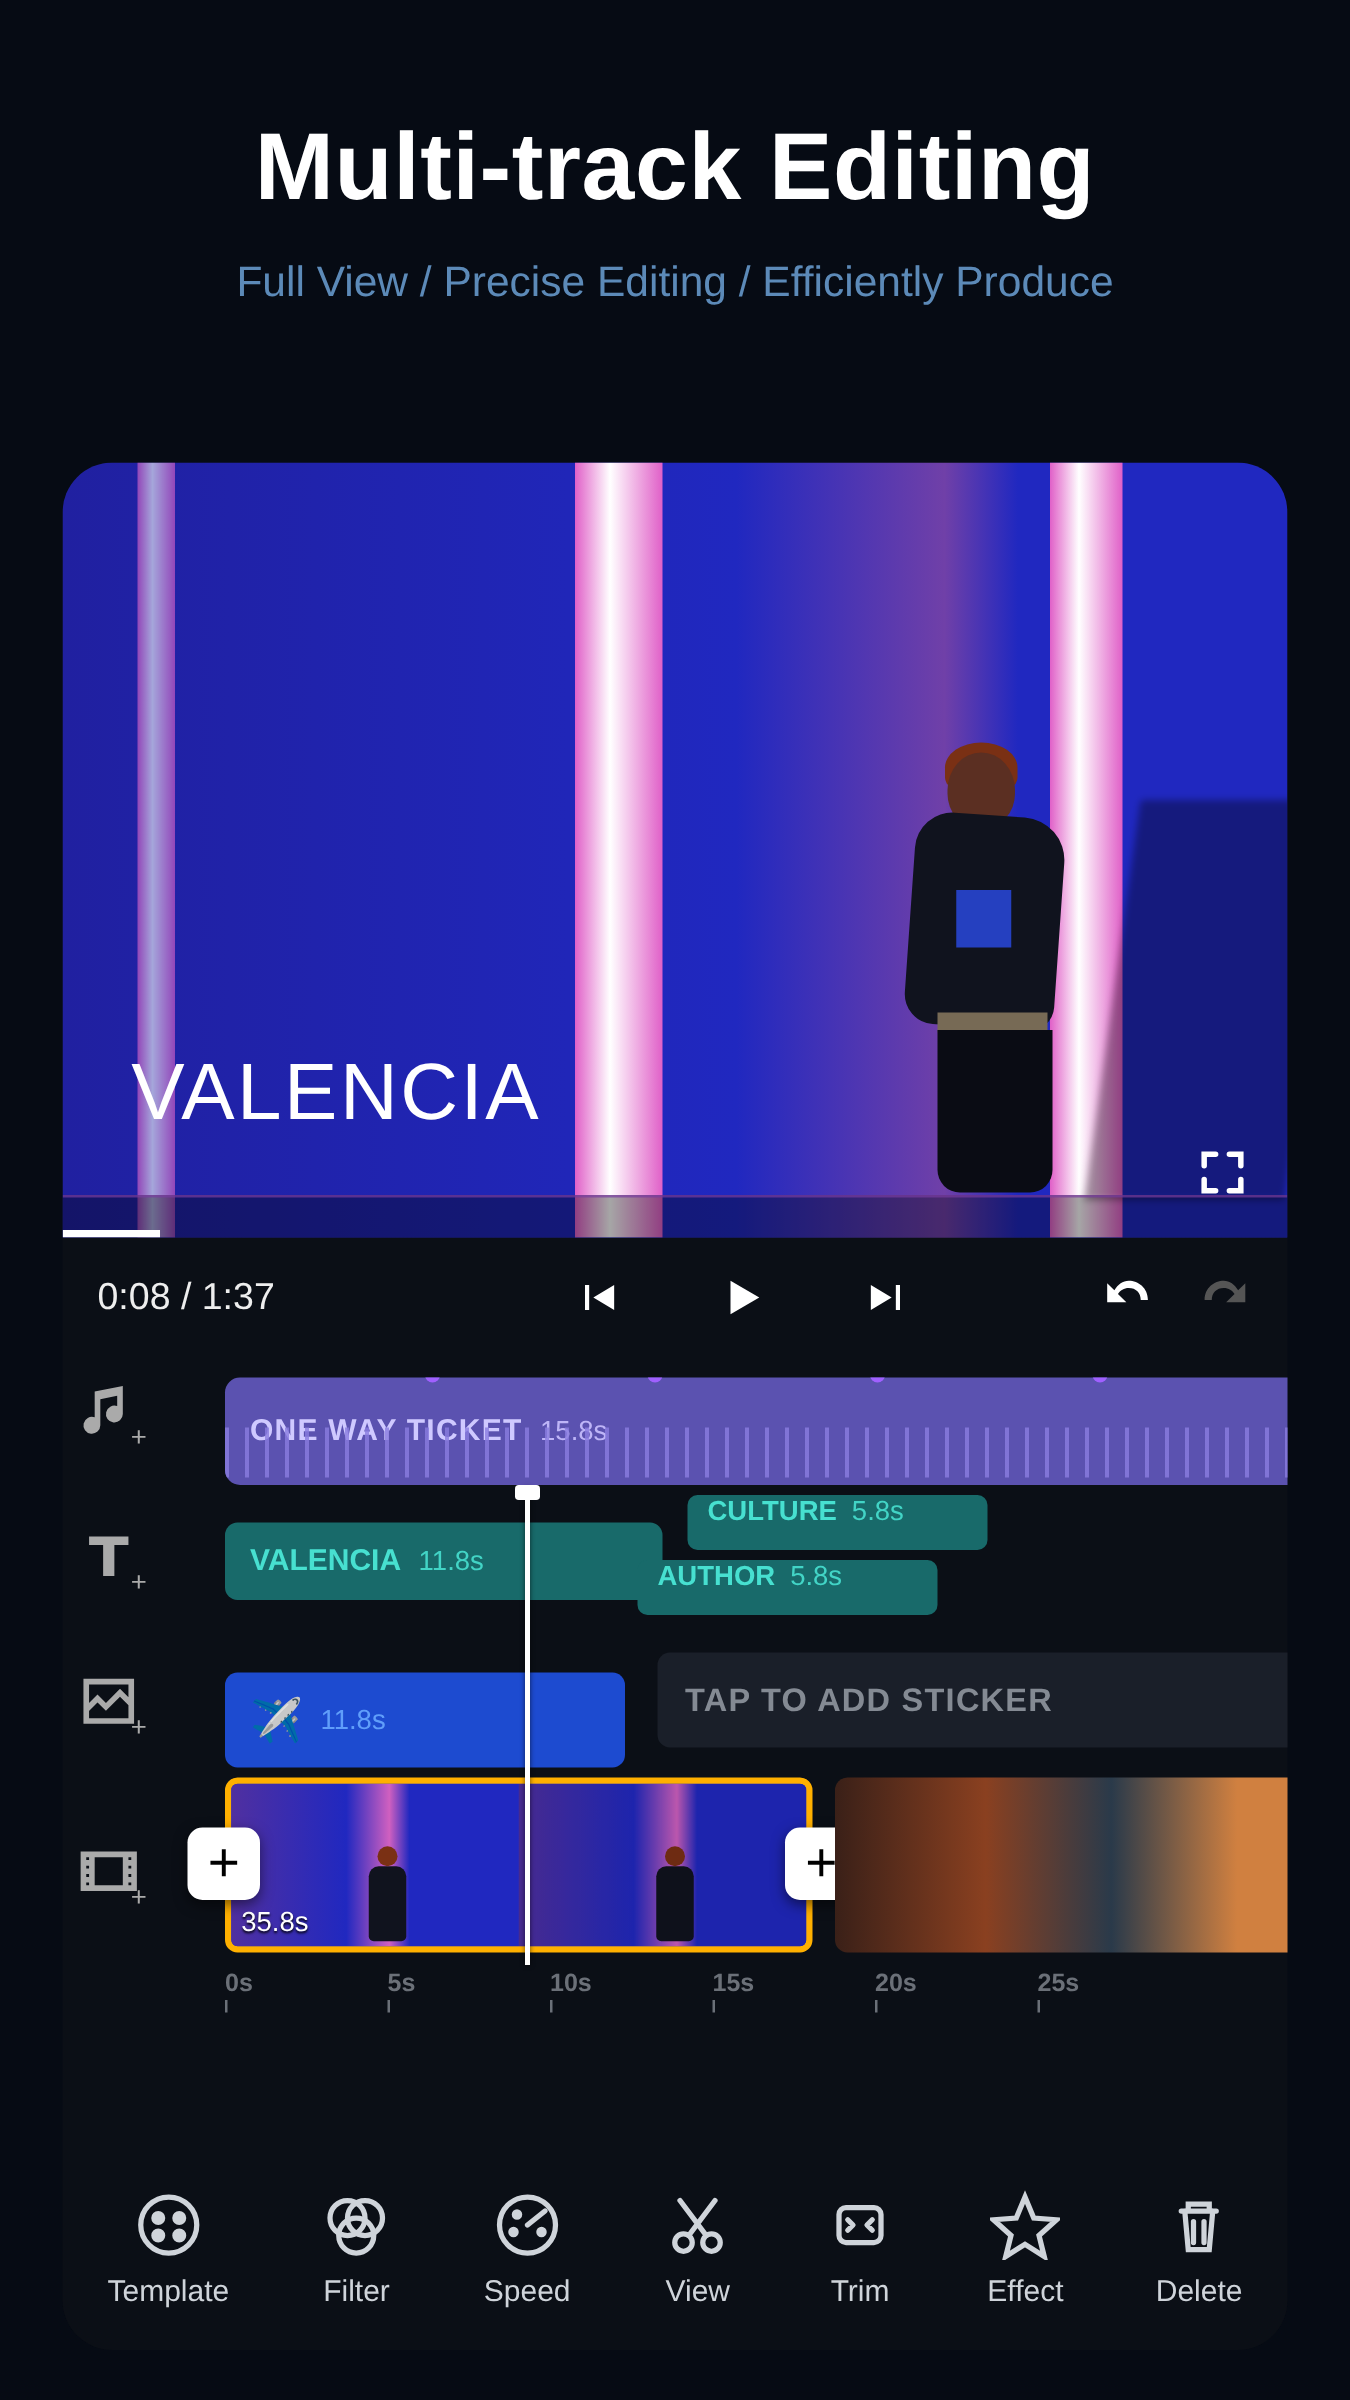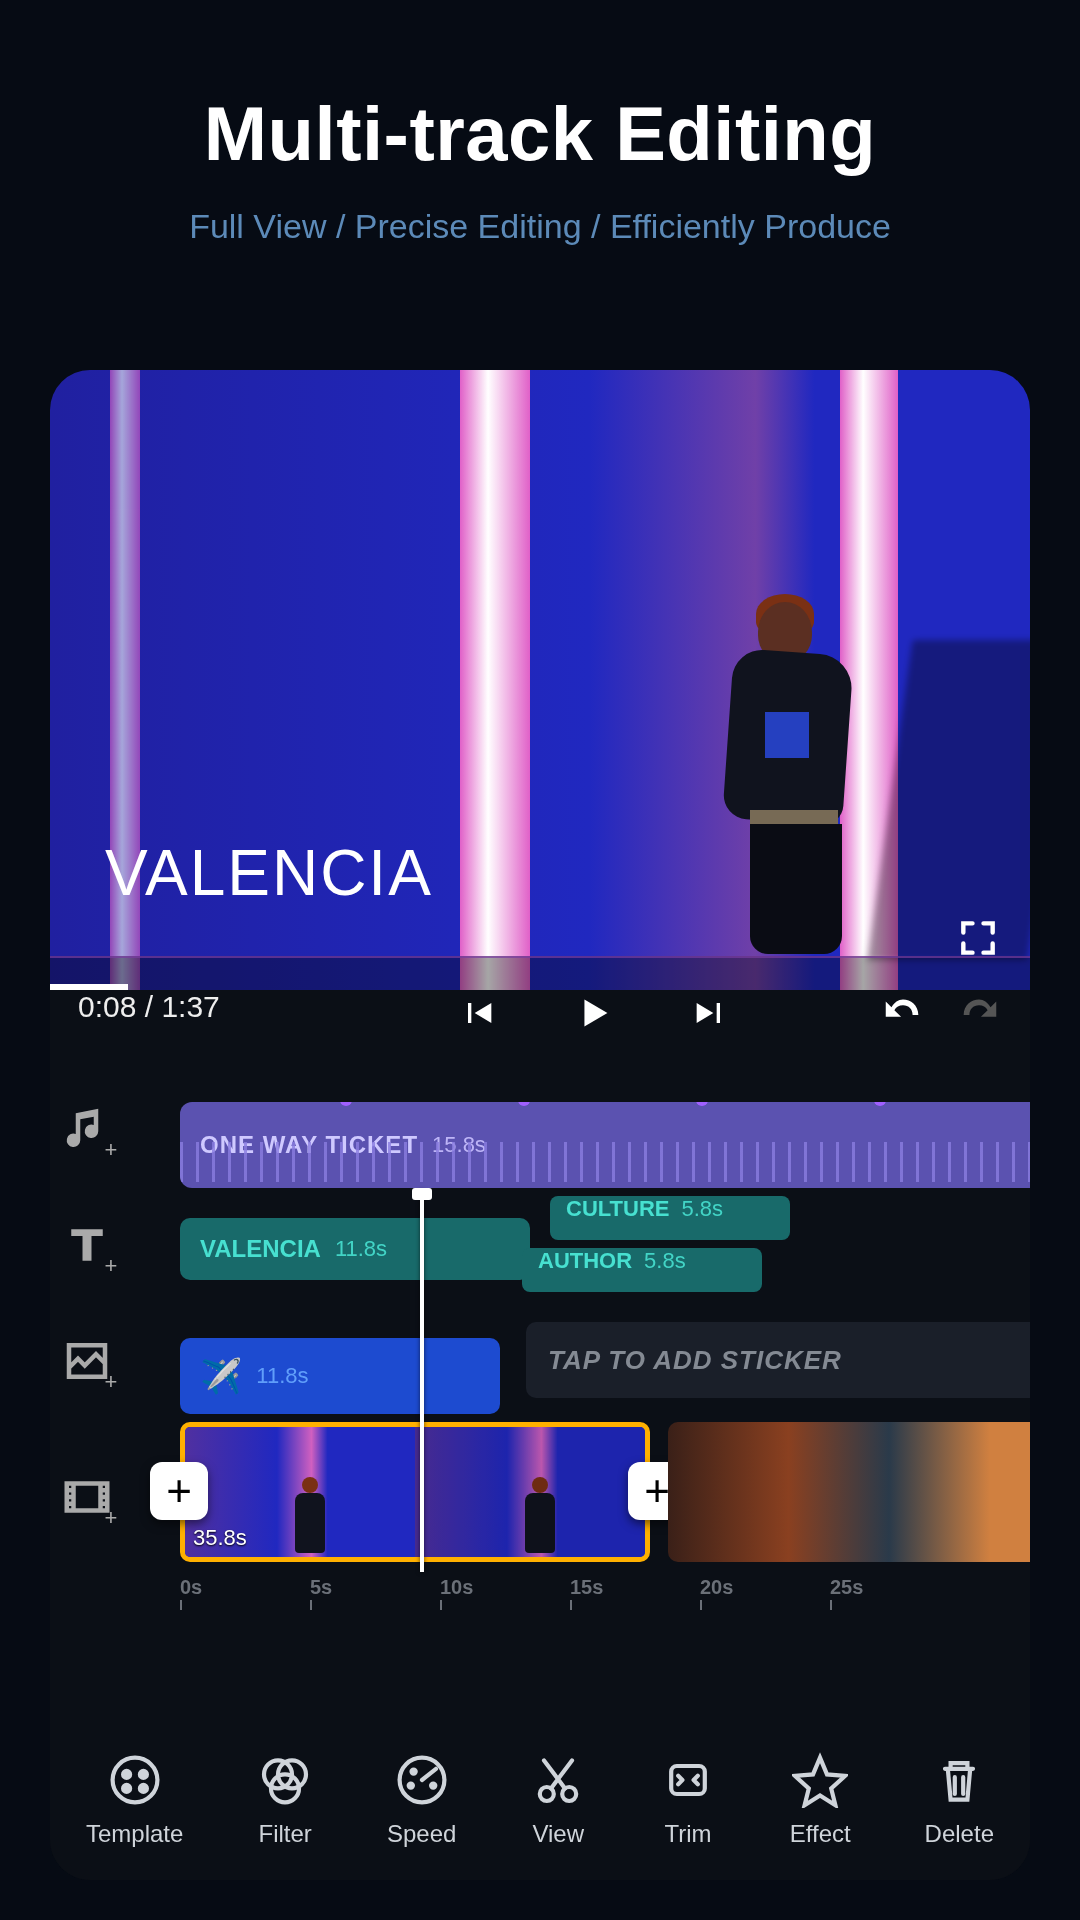--- a/index.html
+++ b/index.html
@@ -65,21 +65,21 @@
   }
   .fullscreen {
     position: absolute; right: 30px; bottom: 30px;
     width: 44px; height: 44px;
   }
   .fullscreen svg { width:44px; height:44px; }
   .progressbar { position:absolute; left:0; bottom:0; height:6px; width:8%; background:#fff; }
 
   
   .transport {
-    display: flex; align-items: flex-start; height: 96px; padding: 0 28px;
+    display: flex; align-items: center; height: 96px; padding: 0 28px;
   }
   .timecode { font-size: 30px; color:#eee; flex: 0 0 230px; }
   .tcenter { flex:1; display:flex; justify-content:center; gap:70px; align-items:center; }
   .tcenter svg, .undo svg, .redo svg { fill:#fff; }
   .icon-btn { width:46px; height:46px; display:flex; align-items:center; justify-content:center; cursor:pointer; }
   .undo-redo { display:flex; gap:30px; margin-left:auto; }
   .redo svg { fill:#555; }
 
   
   .tracks { position: relative; padding-left: 130px; }
@@ -109,25 +109,25 @@
     opacity:.8;
   }
   .beat-dots { position:absolute; top:-8px; left:0; right:0; height:14px; }
   .beat-dots span { position:absolute; top:0; width:12px; height:12px; background:#a060ff; border-radius:50%; }
 
   .text-track { height:110px; }
   .text-track .clip.main { left:0; width:350px; top:12px; background:#186a6a; color:#47e0d0; }
   .text-track .chip { position:absolute; height:44px; border-radius:8px; background:#186a6a; color:#47e0d0; display:flex; padding:0 16px; gap:12px; font-weight:700; font-size:22px; }
   .text-track .chip .dur { font-weight:500; opacity:.9; }
   .text-track .chip.c1 { left:370px; top:6px; width:240px; }
-  .text-track .chip.c2 { left:342px; top:58px; width:240px; }
+  .text-track .chip.c2 { left:330px; top:58px; width:240px; }
 
   .sticker-track .clip.st { left:0; width:320px; background:#1d4bd0; color:#68a8ff; top:4px; height:76px; }
   .sticker-track .clip.st .emoji { font-size:34px; }
-  .sticker-hint { position:absolute; left:346px; right:-40px; top:4px; height:76px; border-radius:10px; background:#1a1f29; color:#848a93; display:flex; align-items:center; padding:0 22px; font-size:26px; letter-spacing:1px; font-weight:600;font-style:italic; }
+  .sticker-hint { position:absolute; left:346px; right:-40px; top:4px; height:76px; border-radius:10px; background:#1a1f29; color:#848a93; display:flex; align-items:center; padding:0 22px; font-size:26px; letter-spacing:1px; font-weight:600; }
 
   .video-track { height:150px; margin-top:6px; }
   .video-clip {
     position:absolute; left:0; top:0; height:140px; width:470px;
     border:5px solid #ffb000; border-radius:10px; overflow:hidden;
     background:#2228c0;
   }
   .video-clip .seg { position:absolute; top:0; bottom:0; background:linear-gradient(90deg,#5030a0,#2028c0 40%,#d060c0 55%,#2028c0 62%); }
   .video-clip .seg.s1 { left:0; width:50%; }
   .video-clip .seg.s2 { left:50%; width:50%; filter:brightness(.9); }

